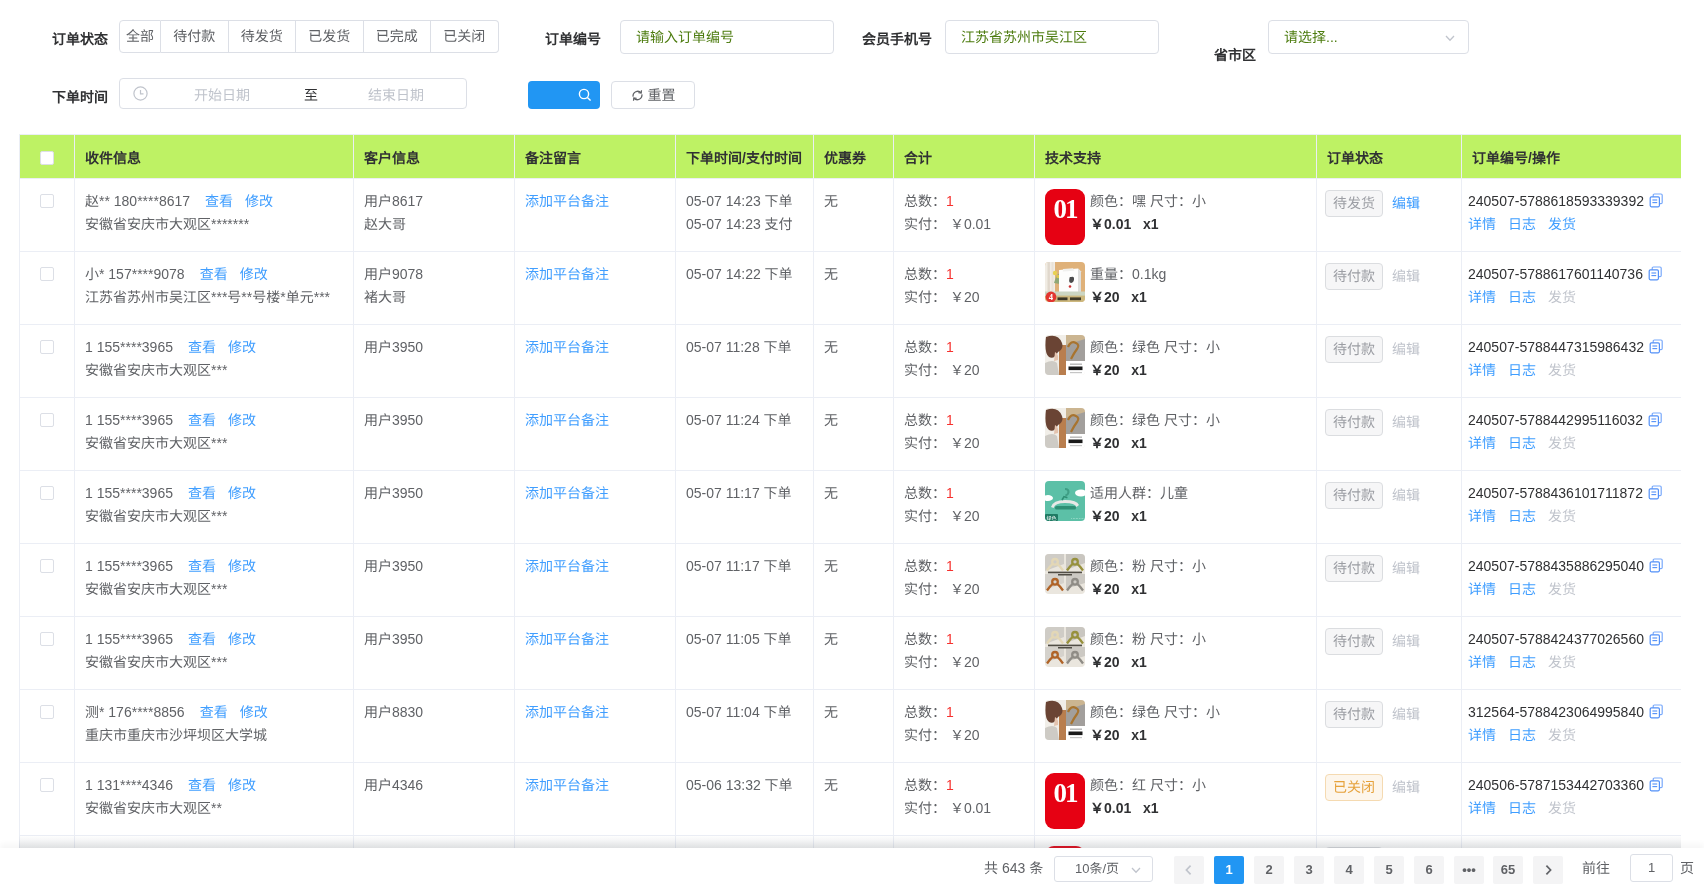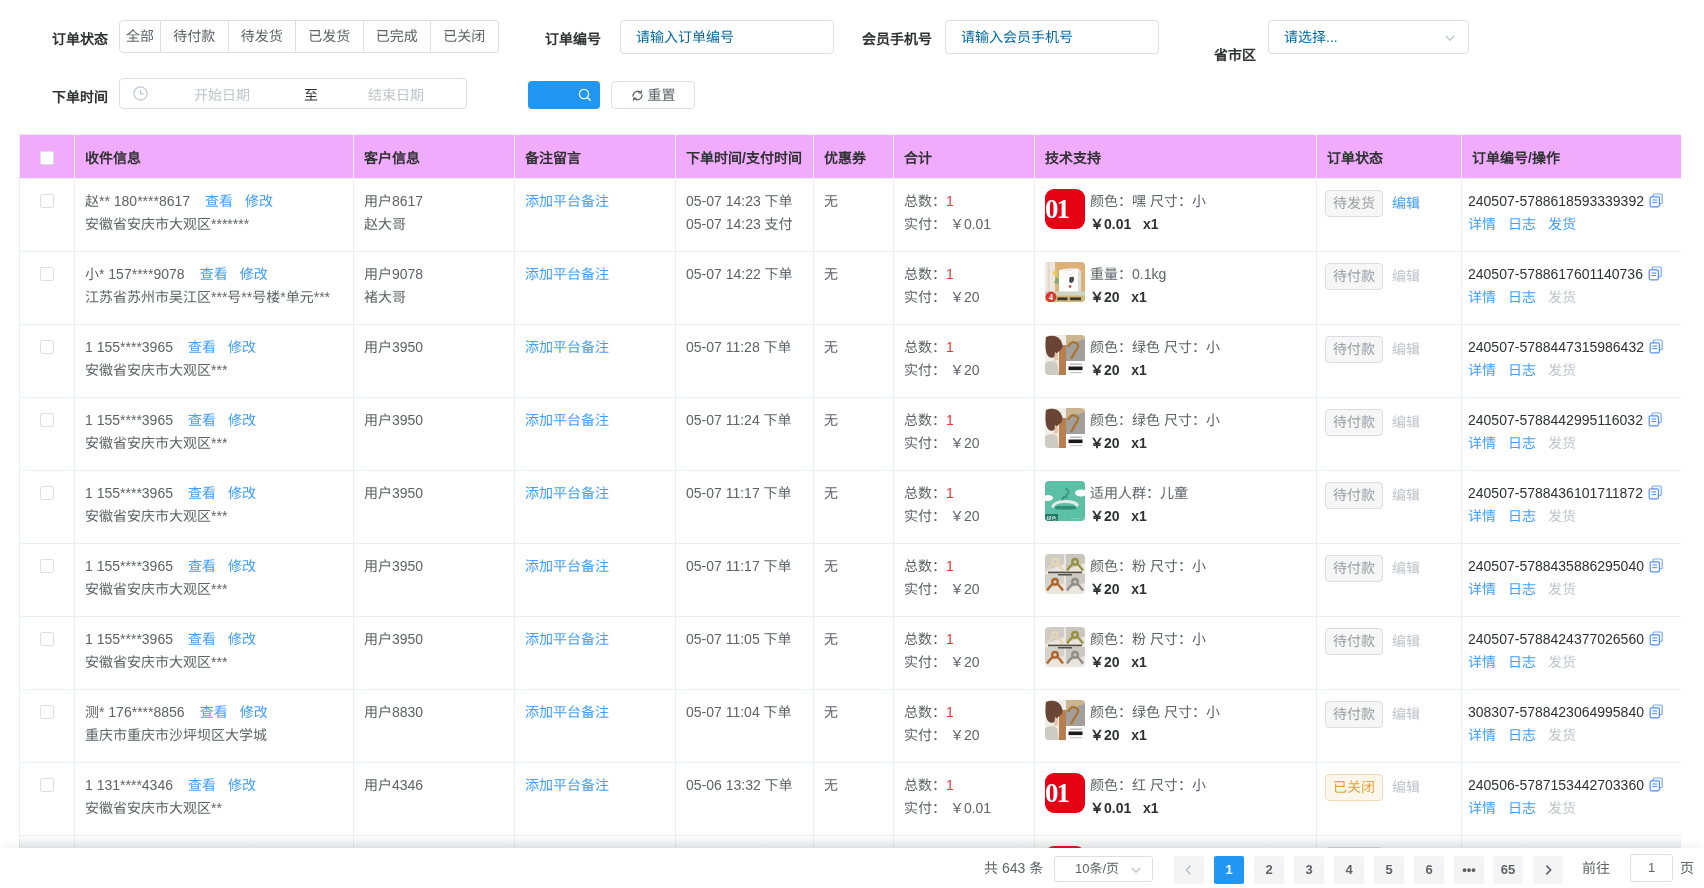--- a/index.html
+++ b/index.html
@@ -12,55 +12,55 @@
 .gray { color:#c0c4cc; }
 
 
 .seg { position:absolute; left:119px; top:20px; height:33px; display:flex; }
 .seg span { display:block; height:33px; line-height:31px; text-align:center;
   border:1px solid #dcdfe6; border-left:none; color:#606266; background:#fff; }
 .seg span:first-child { border-left:1px solid #dcdfe6; border-radius:4px 0 0 4px; width:42px; }
 .seg span + span { width:67.5px; }
 .seg span:last-child { border-radius:0 4px 4px 0; }
 .inp { position:absolute; height:34px; border:1px solid #dcdfe6; border-radius:4px;
-  background:#fff; color:#0369a1; line-height:32px; padding-left:15px; }
+  background:#fff; color:#4d7c0f; line-height:32px; padding-left:15px; }
 .chev { position:absolute; width:12px; height:12px; }
 .datebox { position:absolute; left:119px; top:78px; width:348px; height:31px;
   border:1px solid #dcdfe6; border-radius:4px; background:#fff; display:flex; align-items:center; }
 .datebox .ph { color:#c0c4cc; }
 .btn { position:absolute; height:28px; border-radius:4px; line-height:28px; text-align:center;
   font-size:14px; cursor:default; }
 .btn-primary { background:#2196f3; color:#fff; border:none;padding-left:45px; }
 .btn-plain { background:#fff; color:#606266; border:1px solid #dcdfe6; line-height:26px; }
 
 
 .tablewrap { position:absolute; left:19px; top:134px; width:1662px; height:714px; overflow:hidden; }
 table { border-collapse:collapse; table-layout:fixed; width:1662px; }
 col.c1{width:55px} col.c2{width:279px} col.c3{width:161px} col.c4{width:161px}
 col.c5{width:138px} col.c6{width:80px} col.c7{width:141px} col.c8{width:282px}
 col.c9{width:145px} col.c10{width:220px}
-th { height:44px; background:#f0abfc; border:1px solid #ebeef5; font-weight:bold;
+th { height:44px; background:#bef264; border:1px solid #ebeef5; font-weight:bold;
   color:#303133; text-align:left; padding:0 0 0 10px; font-size:14px; }
 td { height:73px; border:1px solid #ebeef5; vertical-align:top;
   padding:11px 8px 0 10px; line-height:23px; font-size:14px; color:#606266; }
 td.ck, th.ck { padding:0; text-align:center; }
 td.op { padding-left:6px; }
 .cb { display:inline-block; width:14px; height:14px; border:1px solid #dcdfe6;
   border-radius:2px; background:#fff; }
 td.ck .cb { margin-top:15px; }
 th.ck .cb { vertical-align:middle; }
 .sp { display:inline-block; width:15px; }
 .sp2 { display:inline-block; width:12px; }
 .prod { position:relative; }
 .prod .pim { position:absolute; left:10px; top:10px; width:40px; height:40px; }
 .prod .ptxt { margin-left:45px; }
 .price { color:#303133; font-weight:bold; }
 .red { color:#f6312e; }
-.redimg { width:40px; height:40px; background:#e60113; border-radius:9px; color:#fff;
-  font-family:"Liberation Serif",serif; font-weight:bold; font-size:27px; text-align:left;
+.redimg { width:40px; height:56px; background:#e60113; border-radius:9px; color:#fff;
+  font-family:"Liberation Serif",serif; font-weight:bold; font-size:27px; text-align:center;
   line-height:40px; letter-spacing:-2px; }
 .stbtn { display:inline-block; height:27px; line-height:25px; padding:0 7px; margin-left:-2px;
   border:1px solid #dbdde0; border-radius:4px; background:#f6f6f7; color:#9c9ea4; font-size:14px; }
 .sttag { display:inline-block; height:27px; line-height:25px; padding:0 7px; margin-left:-2px;
   border:1px solid #f5dab1; border-radius:4px; background:#fdf6ec; color:#e6a23c; font-size:14px; }
 .edit { margin-left:9px; }
 .ono { color:#303133; white-space:nowrap; }
 .cpy { vertical-align:-2px; margin-left:5px; }
 .olinks a { margin-right:12px; }
 
@@ -91,21 +91,21 @@
   <span>全部</span>
     <span>待付款</span>
     <span>待发货</span>
     <span>已发货</span>
     <span>已完成</span>
     <span>已关闭</span>
 </div>
 <div class="lbl" style="left:545px; top:28px;">订单编号</div>
 <div class="inp" style="left:620px; top:20px; width:214px;">请输入订单编号</div>
 <div class="lbl" style="left:862px; top:28px;">会员手机号</div>
-<div class="inp" style="left:945px; top:20px; width:214px;">请输入会员手机号</div>
+<div class="inp" style="left:945px; top:20px; width:214px;">江苏省苏州市吴江区</div>
 <div class="lbl" style="left:1214px; top:44px;">省市区</div>
 <div class="inp" style="left:1268px; top:20px; width:201px;">请选择...
   <svg class="chev" style="right:12px; top:11px;" viewBox="0 0 12 12">
       <polyline points="2,4 6,8.2 10,4" fill="none" stroke="#c0c4cc" stroke-width="1.3"></polyline>
     </svg>
 </div>
 
 <div class="lbl" style="left:52px; top:86px;">下单时间</div>
 <div class="datebox">
   <svg style="margin-left:13px;" width="15" height="15" viewBox="0 0 15 15">
@@ -454,21 +454,21 @@
                   <path d="M23 12 q3 -7 8 -4 q4 2 1 6 q-3 4 -6 10" fill="none" stroke="#a8742f" stroke-width="2.2"></path>
                   <rect x="21" y="26" width="19" height="14" fill="#fff"></rect>
                   <rect x="25" y="28.5" width="12" height="1.4" fill="#b5b5b5"></rect>
                   <rect x="23.5" y="31.5" width="14" height="3.6" fill="#1a1a1a"></rect>
                   <rect x="25" y="37" width="12" height="1.2" fill="#c5c5c5"></rect>
                 </g>
               </svg></span>
             <div class="ptxt">颜色：绿色 尺寸：小<br><span class="price">￥20&nbsp;&nbsp;&nbsp;x1</span></div>
           </td>
   <td><span class="stbtn">待付款</span><a class="gray edit">编辑</a></td>
-  <td class="op"><span class="ono">308307-5788423064995840</span><svg class="cpy" width="15" height="15" viewBox="0 0 15 15">
+  <td class="op"><span class="ono">312564-5788423064995840</span><svg class="cpy" width="15" height="15" viewBox="0 0 15 15">
               <rect x="4.2" y="1" width="9" height="9.6" rx="1.2" fill="none" stroke="#79a9fb" stroke-width="1.2"></rect>
               <rect x="1.2" y="3.8" width="9.2" height="10" rx="1.2" fill="#fff" stroke="#5290f8" stroke-width="1.2"></rect>
               <line x1="3.4" y1="7" x2="8.2" y2="7" stroke="#5290f8" stroke-width="1.1"></line>
               <line x1="3.4" y1="9.6" x2="8.2" y2="9.6" stroke="#5290f8" stroke-width="1.1"></line>
             </svg><br><span class="olinks"><a class="blue">详情</a><a class="blue">日志</a><a class="gray">发货</a></span></td>
 </tr>
 <tr>
   <td class="ck"><span class="cb"></span></td>
   <td>1 131****4346<span class="sp"></span><a class="blue">查看</a><span class="sp2"></span><a class="blue">修改</a><br>安徽省安庆市大观区**</td>
   <td>用户4346</td>

